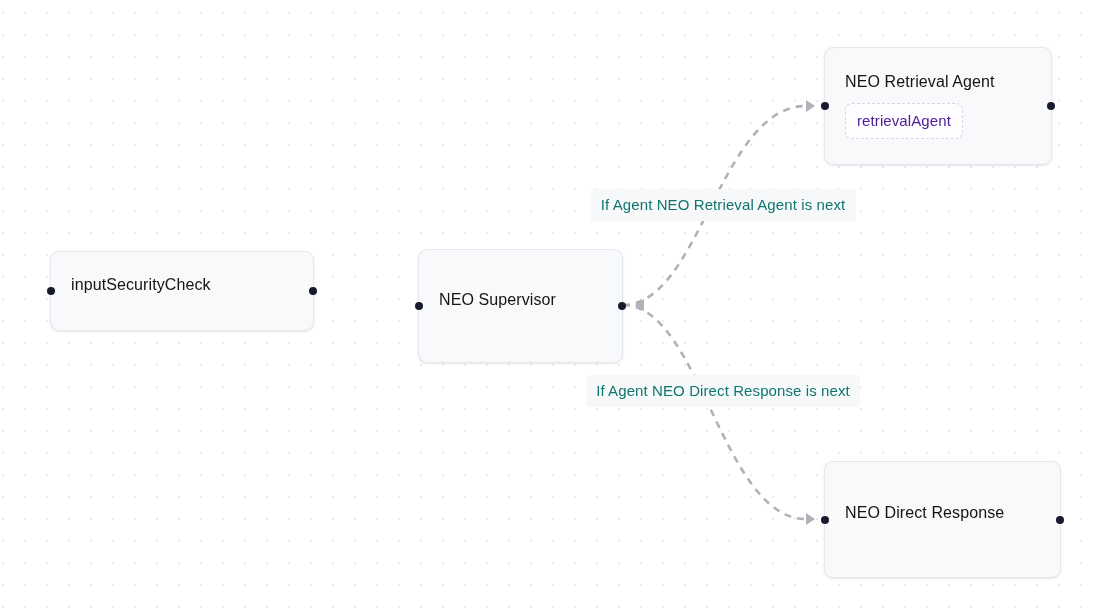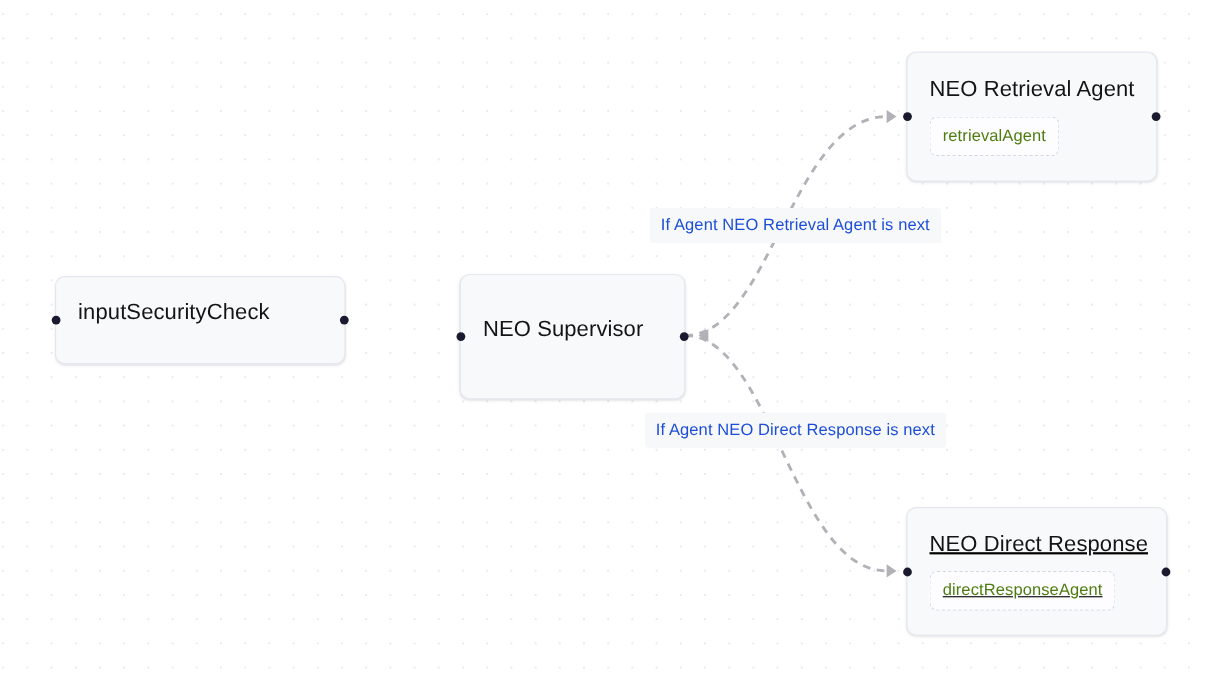--- a/index.html
+++ b/index.html
@@ -41,21 +41,21 @@
   }
   .edge-arrow {
     fill: #b1b1b7;
   }
 
   
   .edge-label {
     position: absolute;
     transform: translate(-50%, -50%);
     background: #f7f8fa;
-    color: #1d4ed8;
+    color: #0f766e;
     font-size: 15px;
     line-height: 1;
     letter-spacing: .1px;
     padding: 8px 10px 9px;
     border-radius: 3px;
     white-space: nowrap;
   }
 
   
   .node {
@@ -66,33 +66,33 @@
     border-radius: 9px;
     box-shadow: 0 1px 3px rgba(30, 35, 60, .07),
                 0 1px 1px rgba(30, 35, 60, .04);
     display: flex;
     flex-direction: column;
     justify-content: center;
     padding: 0 20px;
   }
   .node-title {
     color: #141414;
-    font-size: 20px;
+    font-size: 16px;
     line-height: 1.18;
     letter-spacing: .1px;
     margin-bottom: 12px;
     white-space: nowrap;
   }
   .node-chip {
     align-self: flex-start;
     box-sizing: border-box;
     border: 1px dashed #d6d9e2;
     border-radius: 7px;
     background: #fdfdff;
-    color: #4d7c0f;
+    color: #4c1d95;
     font-size: 15px;
     line-height: 1;
     letter-spacing: .1px;
     padding: 9px 11px 10px;
     white-space: nowrap;
     text-align: center;
   }
 
   
   .handle {
@@ -135,21 +135,20 @@
         <div class="node-title">NEO Supervisor</div>
         <div class="handle left"></div>
         <div class="handle right"></div>
       </div>
       <div class="node" style="left: 824px; top: 47px; width: 228px; height: 118px;">
         <div class="node-title">NEO Retrieval Agent</div>
         <div class="node-chip">retrievalAgent</div>
         <div class="handle left"></div>
         <div class="handle right"></div>
       </div>
-      <div class="node" style="left: 824px; top: 461px; width: 237px; height: 117px; text-decoration: underline;">
+      <div class="node" style="left: 824px; top: 461px; width: 237px; height: 117px;">
         <div class="node-title">NEO Direct Response</div>
-        <div class="node-chip">directResponseAgent</div>
         <div class="handle left"></div>
         <div class="handle right"></div>
       </div>
     </div>
 
 </div>
 
 </body></html>

